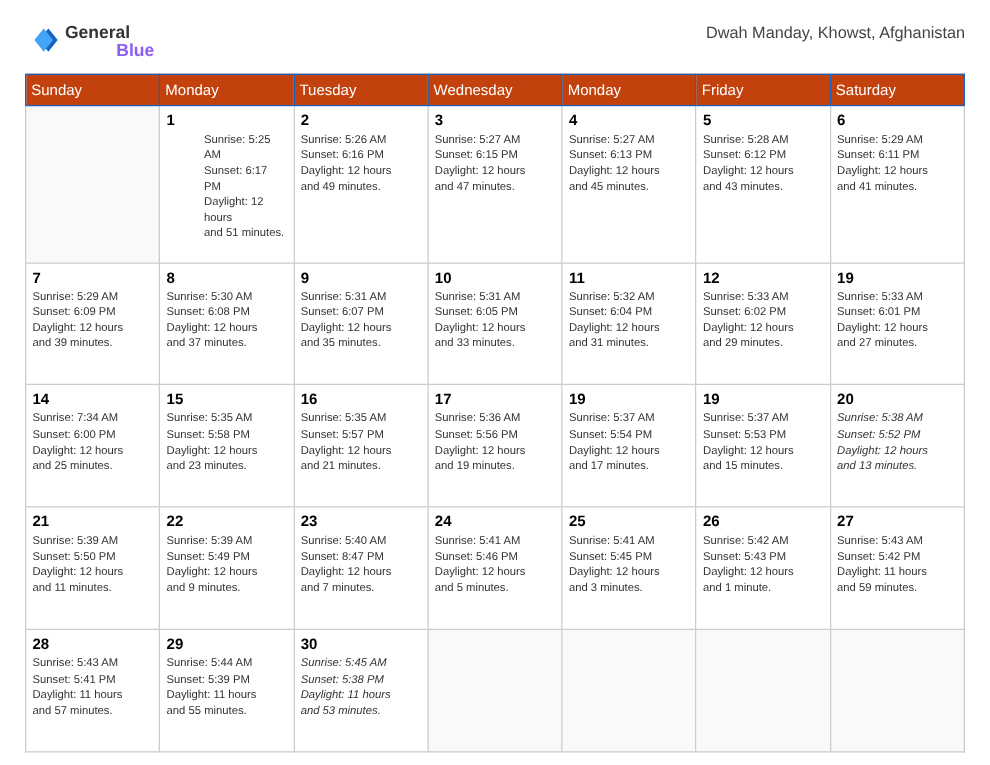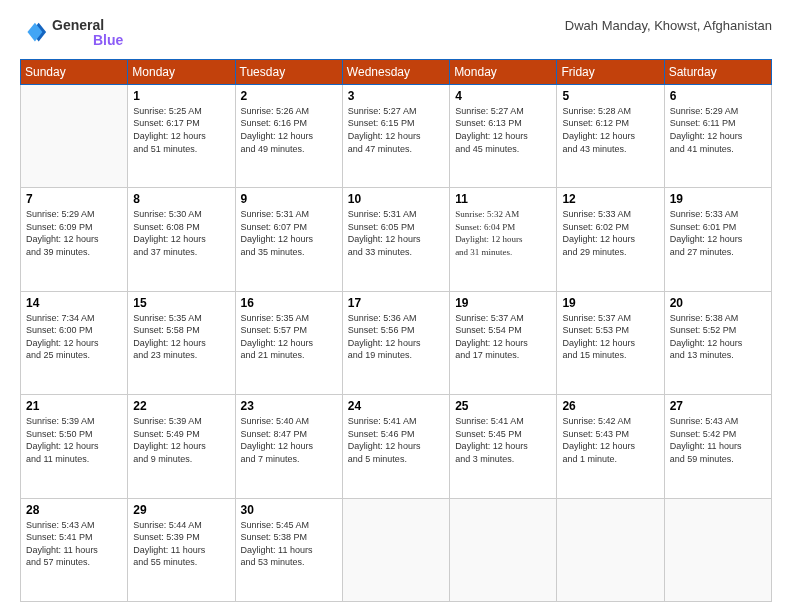--- a/index.html
+++ b/index.html
@@ -131,21 +131,21 @@
         <th>Monday</th>
         <th>Friday</th>
         <th>Saturday</th>
       </tr>
     </thead>
     <tbody id="calendar-body">
     <tr>
           <td class="empty-cell"></td>
           <td>
             <div class="day-num">1</div>
-            <div class="day-info" style="white-space: pre-line;">Sunrise: 5:25 AM
+            <div class="day-info" style="white-space: pre-line; margin-left: 30px;">Sunrise: 5:25 AM
 Sunset: 6:17 PM
 Daylight: 12 hours
 and 51 minutes.</div>
           </td>
           <td>
             <div class="day-num">2</div>
             <div class="day-info" style="white-space: pre-line;">Sunrise: 5:26 AM
 Sunset: 6:16 PM
 Daylight: 12 hours
 and 49 minutes.</div>
@@ -203,21 +203,21 @@
           </td>
           <td>
             <div class="day-num">10</div>
             <div class="day-info" style="white-space: pre-line;">Sunrise: 5:31 AM
 Sunset: 6:05 PM
 Daylight: 12 hours
 and 33 minutes.</div>
           </td>
           <td>
             <div class="day-num">11</div>
-            <div class="day-info" style="white-space: pre-line; font-family: Liberation Serif, serif;">Sunrise: 5:32 AM
+            <div class="day-info" style="white-space: pre-line;">Sunrise: 5:32 AM
 Sunset: 6:04 PM
 Daylight: 12 hours
 and 31 minutes.</div>
           </td>
           <td>
             <div class="day-num">12</div>
             <div class="day-info" style="white-space: pre-line;">Sunrise: 5:33 AM
 Sunset: 6:02 PM
 Daylight: 12 hours
 and 29 minutes.</div>
@@ -268,21 +268,21 @@
           </td>
           <td>
             <div class="day-num">19</div>
             <div class="day-info" style="white-space: pre-line;">Sunrise: 5:37 AM
 Sunset: 5:53 PM
 Daylight: 12 hours
 and 15 minutes.</div>
           </td>
           <td>
             <div class="day-num">20</div>
-            <div class="day-info" style="white-space: pre-line;">Sunrise: 5:38 AM
+            <div class="day-info" style="white-space: pre-line; font-style: italic;">Sunrise: 5:38 AM
 Sunset: 5:52 PM
 Daylight: 12 hours
 and 13 minutes.</div>
           </td>
         </tr>
         <tr>
           <td>
             <div class="day-num">21</div>
             <div class="day-info" style="white-space: pre-line;">Sunrise: 5:39 AM
 Sunset: 5:50 PM
@@ -342,21 +342,21 @@
           </td>
           <td>
             <div class="day-num">29</div>
             <div class="day-info" style="white-space: pre-line;">Sunrise: 5:44 AM
 Sunset: 5:39 PM
 Daylight: 11 hours
 and 55 minutes.</div>
           </td>
           <td>
             <div class="day-num">30</div>
-            <div class="day-info" style="white-space: pre-line;">Sunrise: 5:45 AM
+            <div class="day-info" style="white-space: pre-line; font-style: italic;">Sunrise: 5:45 AM
 Sunset: 5:38 PM
 Daylight: 11 hours
 and 53 minutes.</div>
           </td>
           <td class="empty-cell"></td>
           <td class="empty-cell"></td>
           <td class="empty-cell"></td>
           <td class="empty-cell"></td>
         </tr>
       </tbody>

